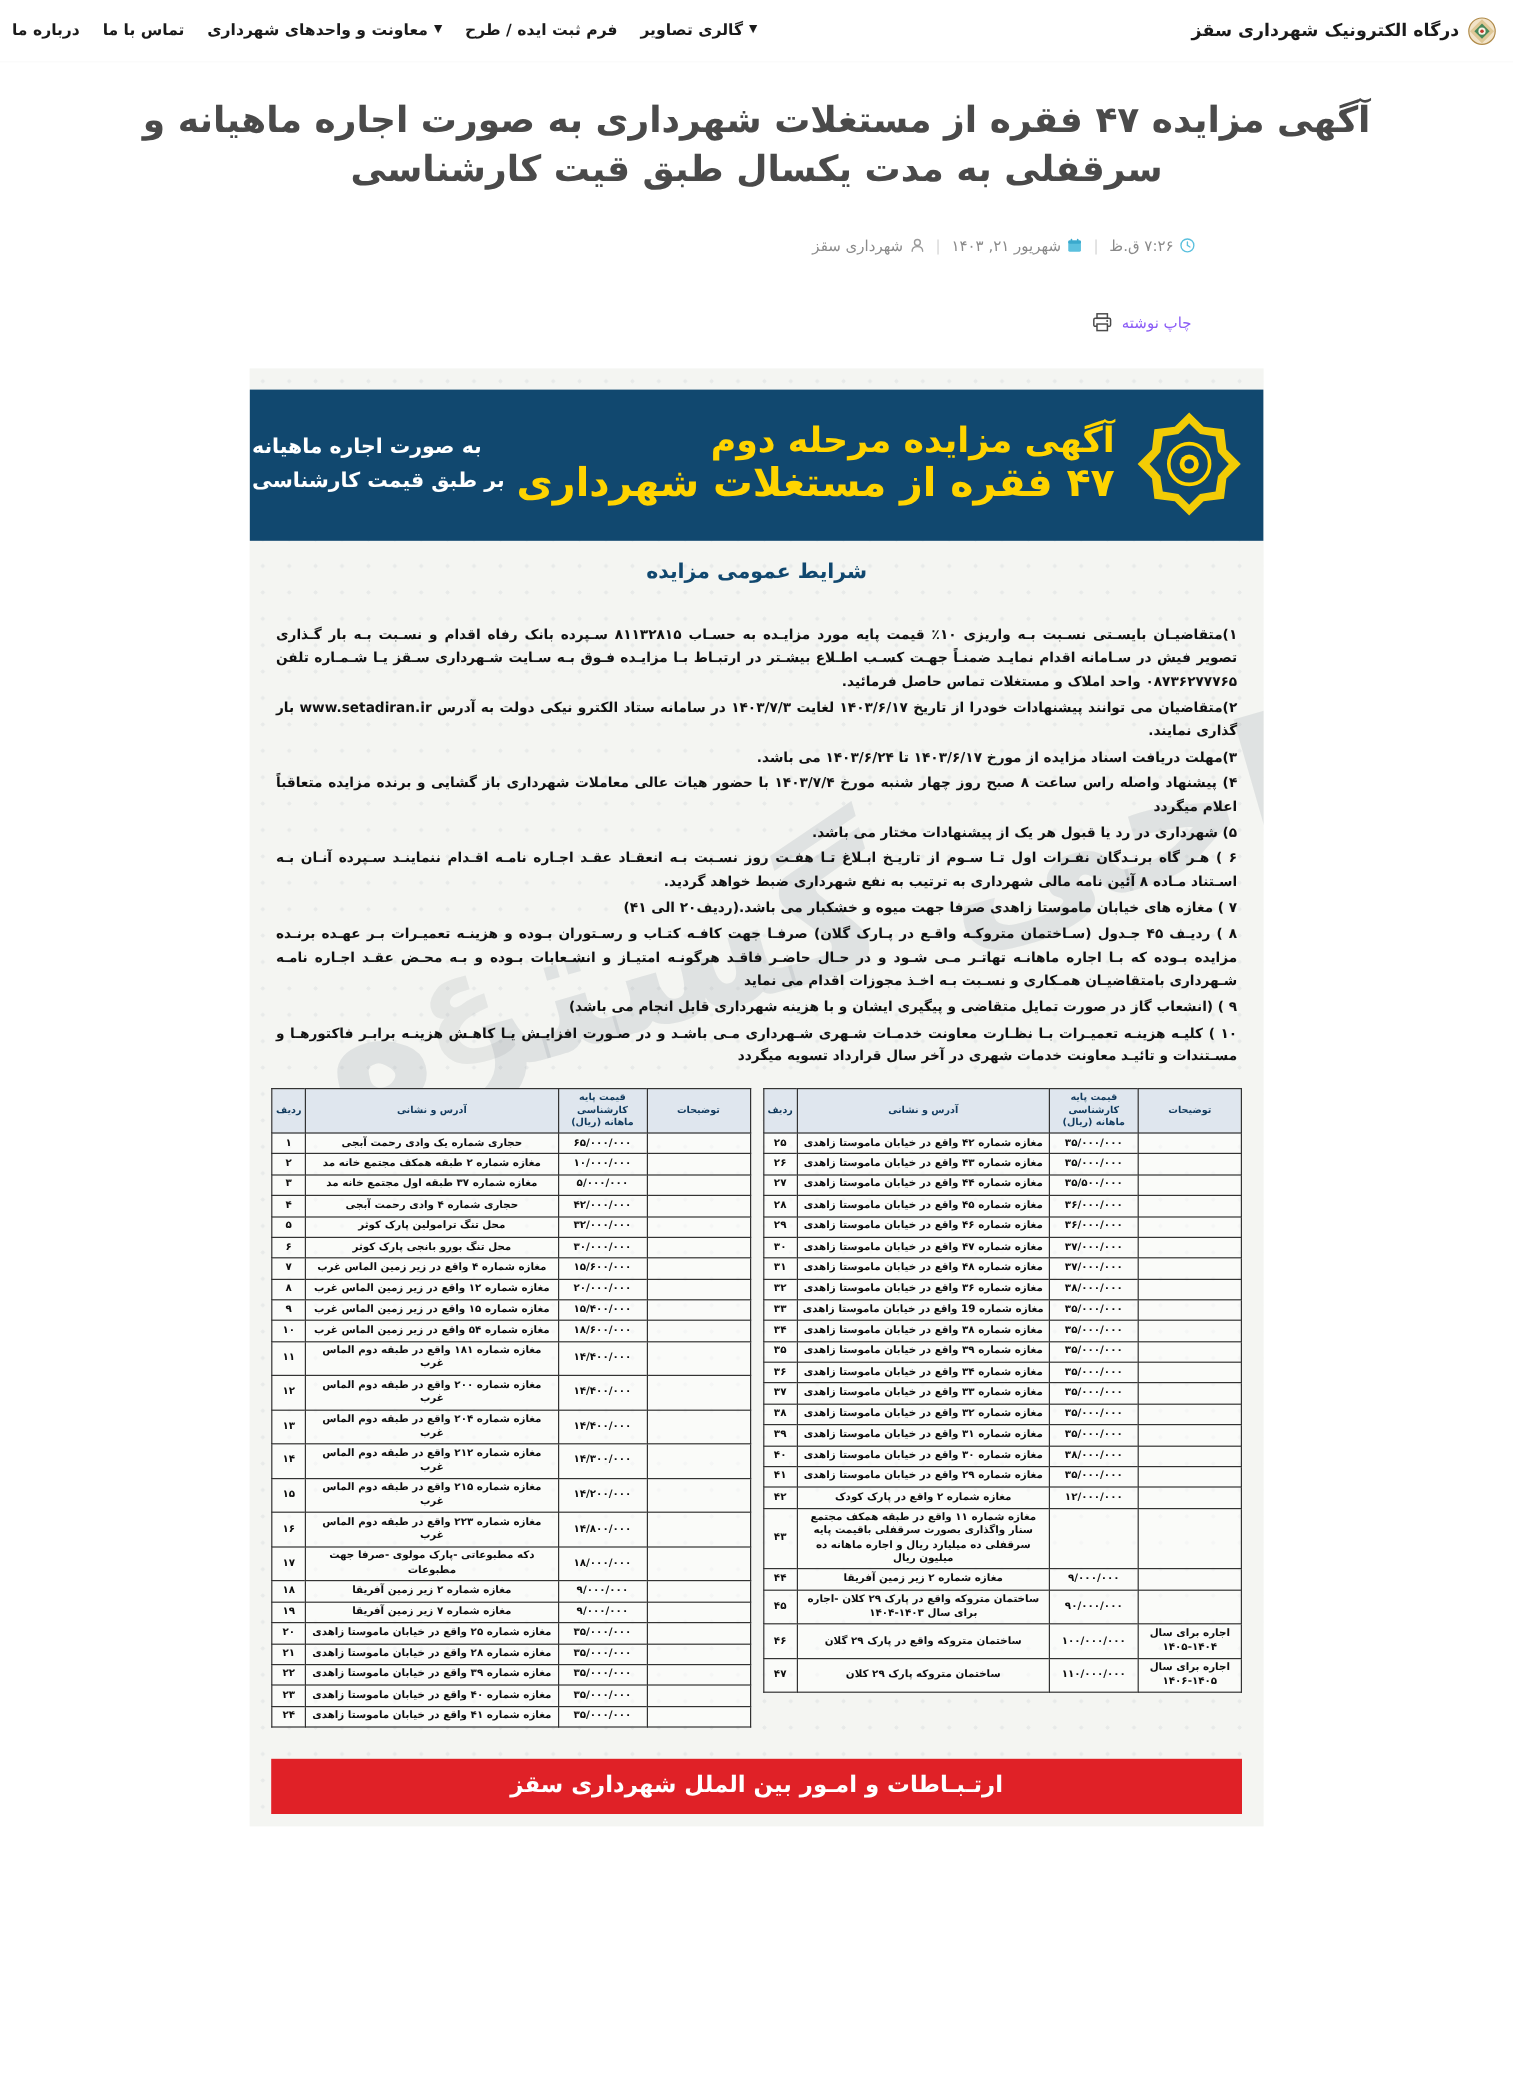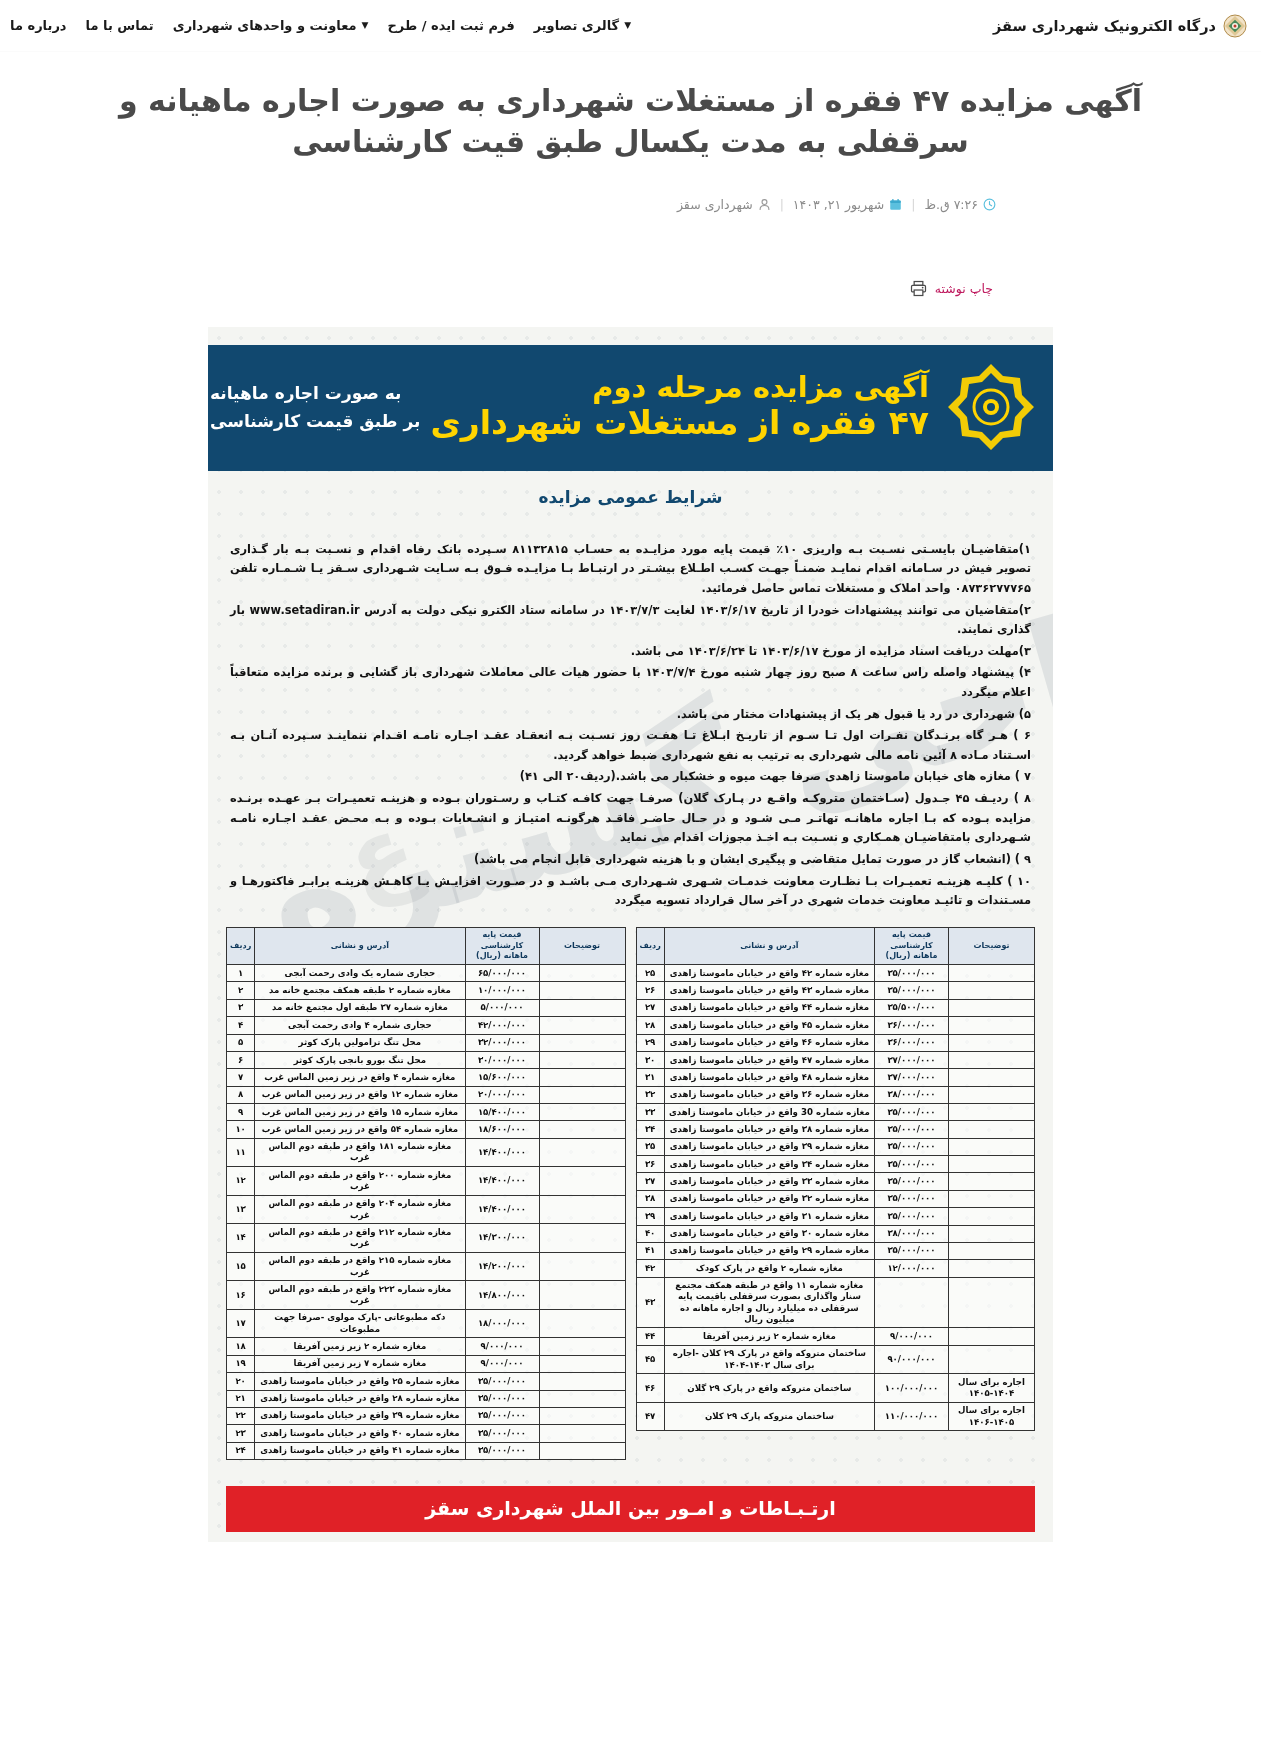--- a/index.html
+++ b/index.html
@@ -53,28 +53,28 @@
     font-size:12.5px;
     color:#8a8a8a;
     direction:rtl;
     padding-right:170px;
   }
   .meta-seg { display:flex; align-items:center; gap:5px; white-space:nowrap; }
   .meta-sep { color:#d6d6d6; }
   .ico { width:13px; height:13px; flex:0 0 13px; display:inline-block; }
 
   .printrow {
-    margin-top:68px;
+    margin-top:48px;
     display:flex;
     justify-content:flex-start;
     align-items:center;
     gap:8px;
     padding-right:173px;
     font-size:12.5px;
-    color:#be185d;
+    color:#8b5cf6;
     cursor:pointer;
   }
 
   
   .poster-wrap { margin-top:30px; display:flex; justify-content:center; }
   .poster {
     width:845px;
     background:#f4f5f2;
     position:relative;
     overflow:hidden;
@@ -365,21 +365,21 @@
               </tr>
               <tr>
                 <td class="col-note"></td>
                 <td class="col-price">۳۸/۰۰۰/۰۰۰</td>
                 <td class="addr">مغازه شماره ۳۶ واقع در خیابان ماموستا زاهدی</td>
                 <td class="col-row">۳۲</td>
               </tr>
               <tr>
                 <td class="col-note"></td>
                 <td class="col-price">۳۵/۰۰۰/۰۰۰</td>
-                <td class="addr">مغازه شماره 30 واقع در خیابان ماموستا زاهدی</td>
+                <td class="addr">مغازه شماره 19 واقع در خیابان ماموستا زاهدی</td>
                 <td class="col-row">۳۳</td>
               </tr>
               <tr>
                 <td class="col-note"></td>
                 <td class="col-price">۳۵/۰۰۰/۰۰۰</td>
                 <td class="addr">مغازه شماره ۳۸ واقع در خیابان ماموستا زاهدی</td>
                 <td class="col-row">۳۴</td>
               </tr>
               <tr>
                 <td class="col-note"></td>

